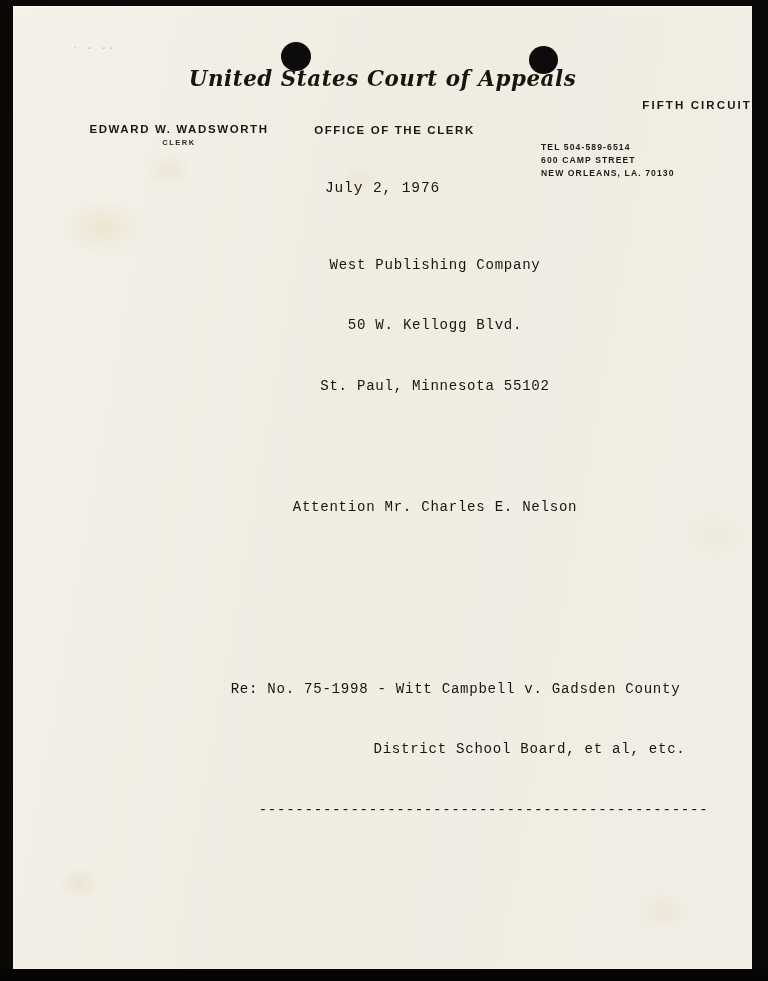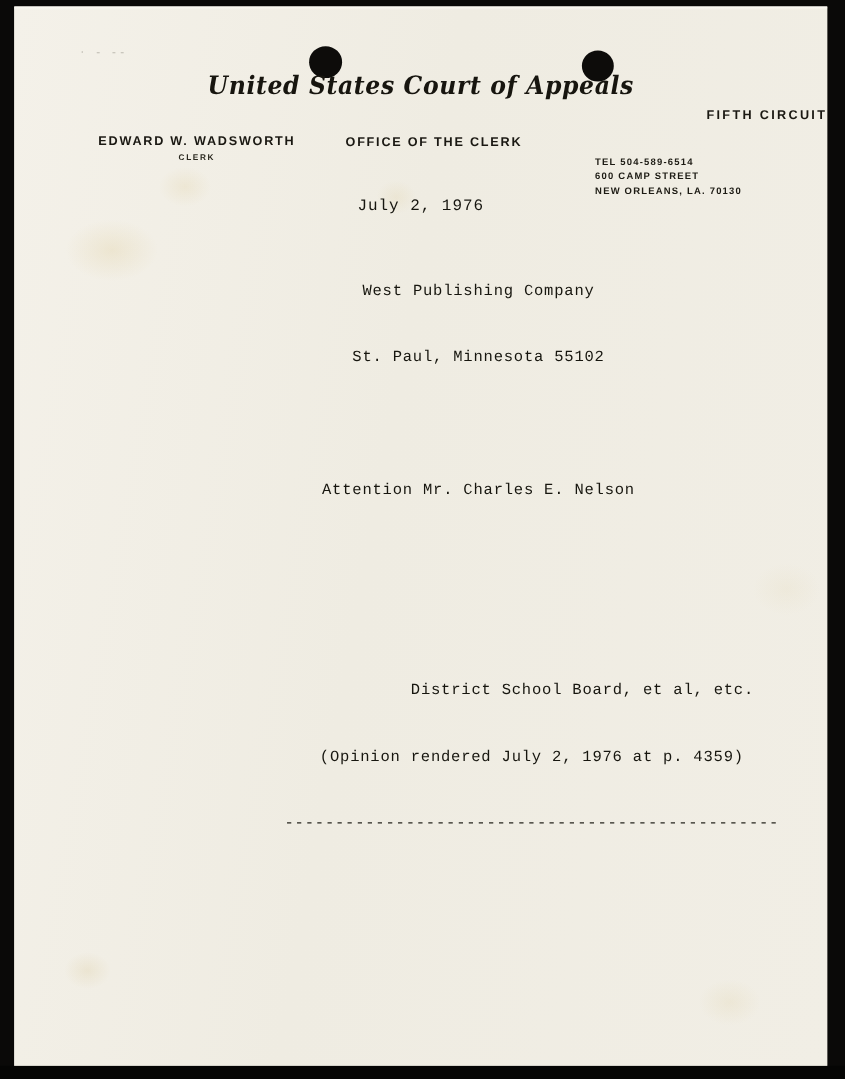--- a/index.html
+++ b/index.html
@@ -211,28 +211,29 @@
 
       <div id="contact-block">
         <div>TEL 504-589-6514</div>
         <div>600 CAMP STREET</div>
         <div>NEW ORLEANS, LA. 70130</div>
       </div>
 
       <div id="typed">
 
         <div class="tline">West Publishing Company</div>
+        <div class="tline">50 W. Kellogg Blvd.</div>
         <div class="tline">St. Paul, Minnesota 55102</div>
         <div class="blank"></div>
         <div class="tline">Attention Mr. Charles E. Nelson</div>
         <div class="blank"></div>
 
         <div id="indent-block">
+          <div class="tline">Re: No. 75-1998 - Witt Campbell v. Gadsden County</div>
           <div class="tline" style="padding-left:148px">District School Board, et al, etc.</div>
-          <div class="tline" style="padding-left:56px">(Opinion rendered July 2, 1976 at p. 4359)</div>
           <div class="tline" id="dash-rule" style="padding-left:56px">-------------------------------------------------</div>
         </div>
 
         
 
         
         
         
         
 

